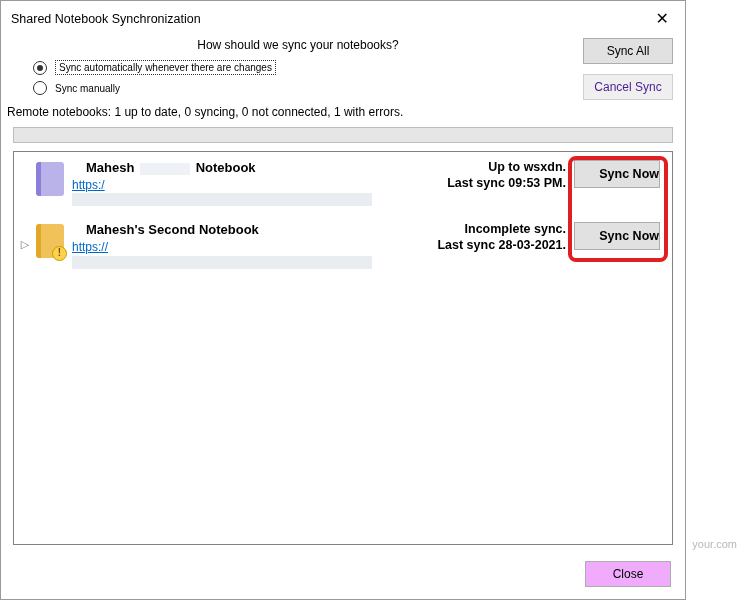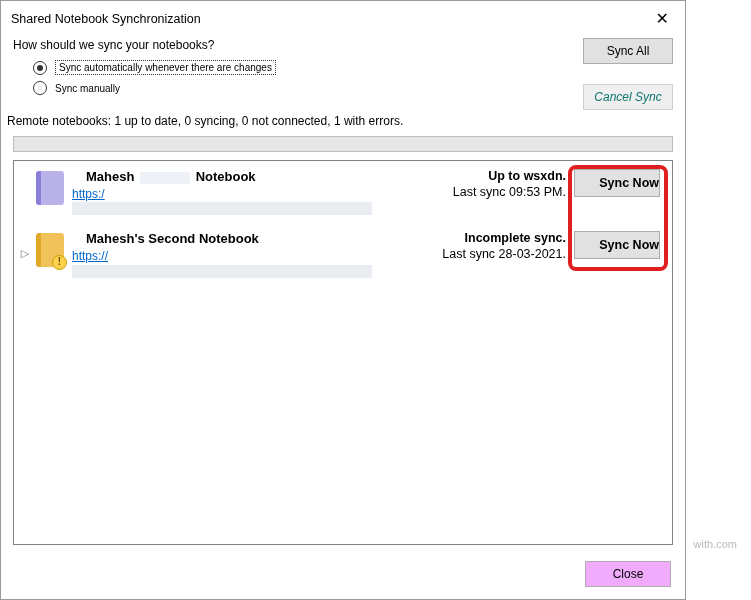--- a/index.html
+++ b/index.html
@@ -3,48 +3,48 @@
 <meta charset="utf-8">
 <style>
 * { box-sizing: border-box; margin: 0; padding: 0; }
 body { font-family: "Segoe UI", Tahoma, sans-serif; font-size: 12px; background: #fff; width: 751px; height: 600px; overflow: hidden; }
 .window { width: 686px; height: 600px; border: 1px solid #999; background: #fff; display: flex; flex-direction: column; }
 .titlebar { display: flex; justify-content: space-between; align-items: center; padding: 8px 10px 4px 10px; }
 .titlebar-title { font-size: 12.5px; }
 .close-x { font-size: 16px; font-weight: 300; cursor: default; padding: 0 6px; }
 .content-top { padding: 6px 12px 0 12px; display: flex; position: relative; }
 .left-col { flex: 1; }
-.question { margin-bottom: 8px; font-size: 12px; }
+.question { margin-bottom: 8px; font-size: 12px; text-align: center; }
 .radios { margin-left: 20px; }
 .radio-row { display: flex; align-items: center; margin-bottom: 6px; }
 .radio { width: 14px; height: 14px; border: 1px solid #333; border-radius: 50%; margin-right: 8px; display: flex; align-items: center; justify-content: center; background: #fff; }
 .radio.selected::after { content: ""; width: 6px; height: 6px; background: #333; border-radius: 50%; }
 .radio-label { font-size: 10px; }
 .radio-row.selected-row .radio-label { border: 1px dotted #333; padding: 1px 3px; }
-.right-buttons { display: flex; flex-direction: column; gap: 20px; width: 90px; }
+.right-buttons { display: flex; flex-direction: column; gap: 10px; width: 90px; }
 .btn { border: 1px solid #adadad; background: #e1e1e1; padding: 5px 0; font-size: 12px; text-align: center; cursor: default; }
-.btn.disabled { color: #0f766e; border-color: #d0d0d0; background: #efefef; font-style: italic; }
+.btn.disabled { color: #4c1d95; border-color: #d0d0d0; background: #efefef; }
 .status-line { padding: 4px 12px 6px 6px; font-size: 12px; }
 .progress-track { margin: 2px 12px 6px 12px; height: 16px; border: 1px solid #bcbcbc; background: #e6e6e6; }
 .list-area { margin: 2px 12px 8px 12px; border: 1px solid #828282; flex: 1; overflow: auto; background: #fff; position: relative; }
 .nb-row { display: flex; align-items: flex-start; padding: 8px 8px 8px 4px; position: relative; }
 .expander { width: 14px; color: #777; font-size: 11px; text-align: center; margin-top: 16px; }
 .nb-icon { width: 28px; height: 34px; border-radius: 3px; margin: 2px 8px 0 4px; position: relative; }
 .nb-icon.purple { background: #b9b3ea; border-left: 5px solid #8a80db; }
 .nb-icon.yellow { background: #f2c25a; border-left: 5px solid #e0a826; }
 .nb-icon.yellow::after { content: "!"; position: absolute; bottom: -3px; right: -3px; width: 13px; height: 13px; background: #ffd24d; border: 1px solid #bfa000; border-radius: 50%; font-size: 10px; font-weight: bold; text-align: center; line-height: 12px; color: #6b5200; }
 .nb-info { flex: 1; }
 .nb-title { font-weight: 600; font-size: 13px; margin-bottom: 3px; padding-left: 14px; }
 .nb-link { color: #0066cc; text-decoration: underline; font-size: 12px; }
 .link-wrap { display: inline-block; vertical-align: middle; }
 .redact { display: inline-block; vertical-align: middle; height: 13px; background: #e9edf2; }
 .redact.r1 { width: 300px; }
 .nb-status { text-align: right; font-size: 12.5px; margin-right: 8px; min-width: 170px; }
 .nb-status .s1 { font-weight: 600; margin-bottom: 2px; }
-.nb-status .s2 { font-weight: 400; }
+.nb-status .s2 { font-weight: 700; }
 .sync-btn-cell { width: 90px; }
 .sync-now-btn { border: 1px solid #adadad; background: #e1e1e1; padding: 6px 0; font-size: 12.5px; font-weight: 600; text-align: right; width: 86px; }
 .highlight-box { position: absolute; border: 4px solid #e02020; border-radius: 8px; top: 4px; right: 4px; width: 100px; height: 106px; pointer-events: none; }
 .footer { display: flex; justify-content: flex-end; padding: 8px 14px 12px 12px; }
 .close-btn { border: 1px solid #adadad; background: #f0abfc; padding: 5px 0; width: 86px; font-size: 12px; text-align: center; }
 .watermark { position: absolute; right: 14px; bottom: 50px; color: #b9b9b9; font-size: 11px; }
 .title-redact { display: inline-block; width: 50px; height: 12px; background: #eef1f5; vertical-align: middle; margin: 0 2px; }
 </style>
 </head>
 <body>
@@ -120,14 +120,14 @@
       </div>
     </div>
 
     <div class="highlight-box"></div>
   </div>
 
   <div class="footer">
     <div class="close-btn">Close</div>
   </div>
 
-  <div class="watermark">with.com</div>
+  <div class="watermark">your.com</div>
 </div>
 
 </body></html>

